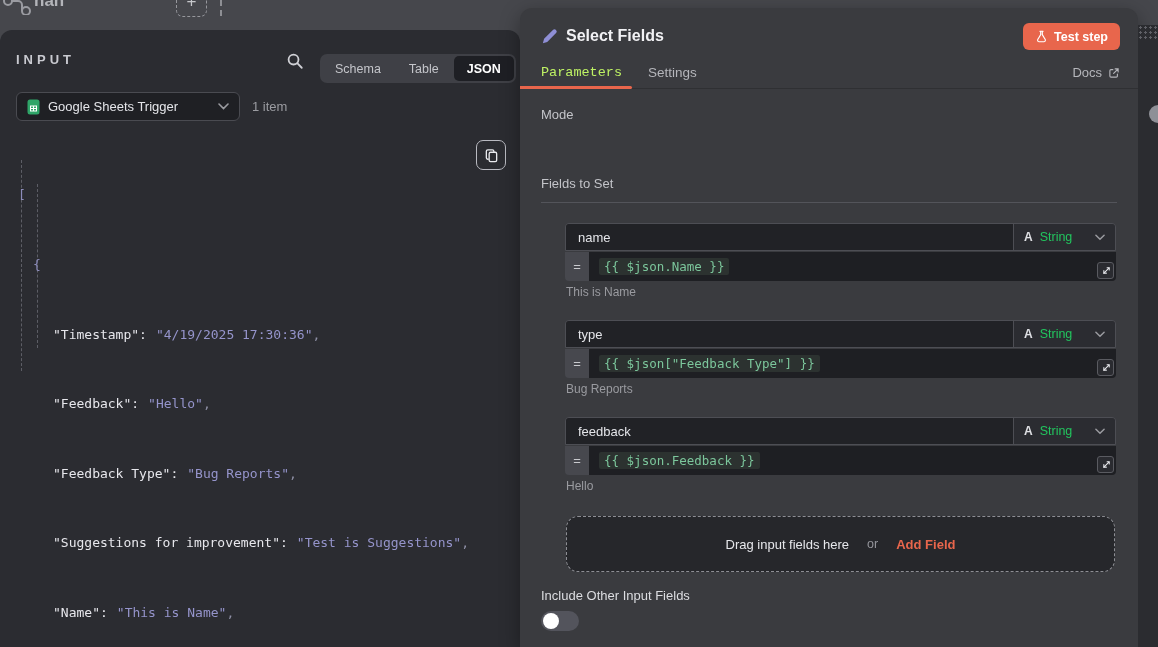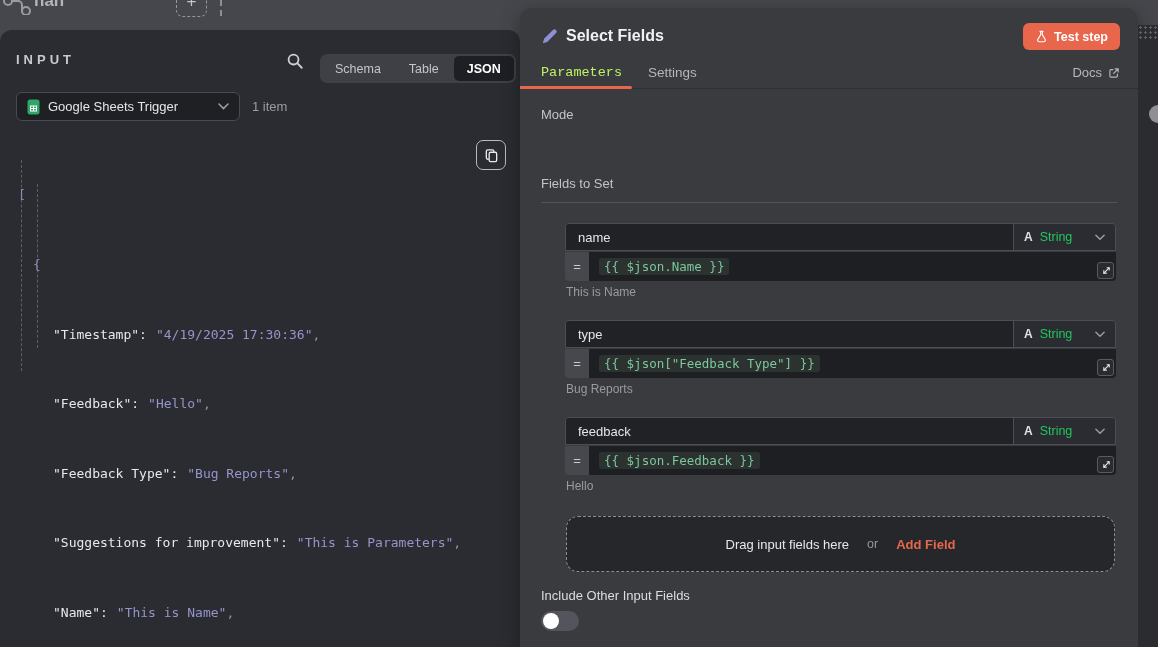--- a/index.html
+++ b/index.html
@@ -142,21 +142,21 @@
 
     <div class="guide g1"></div>
     <div class="guide g2"></div>
 
     <div class="json-code">
       <div class="jline lvl0"><span class="jb">[</span></div>
       <div class="jline lvl1"><span class="jb">{</span></div>
       <div class="jline lvl2"><span class="jk q">Timestamp</span><span class="jc">:</span><span class="jv q">4/19/2025 17:30:36</span><span class="jm">,</span></div>
       <div class="jline lvl2"><span class="jk q">Feedback</span><span class="jc">:</span><span class="jv q">Hello</span><span class="jm">,</span></div>
       <div class="jline lvl2"><span class="jk q">Feedback Type</span><span class="jc">:</span><span class="jv q">Bug Reports</span><span class="jm">,</span></div>
-      <div class="jline lvl2"><span class="jk q">Suggestions for improvement</span><span class="jc">:</span><span class="jv q">This is Parameters</span><span class="jm">,</span></div>
+      <div class="jline lvl2"><span class="jk q">Suggestions for improvement</span><span class="jc">:</span><span class="jv q">Test is Suggestions</span><span class="jm">,</span></div>
       <div class="jline lvl2"><span class="jk q">Name</span><span class="jc">:</span><span class="jv q">This is Name</span><span class="jm">,</span></div>
       
       
       
       
     </div>
 
     <button class="copy-btn">
       <svg width="15" height="15" viewBox="0 0 16 16" fill="none" stroke="#e9eaee" stroke-width="1.4">
         <rect x="5.5" y="4.5" width="8" height="10" rx="1.5"></rect>

